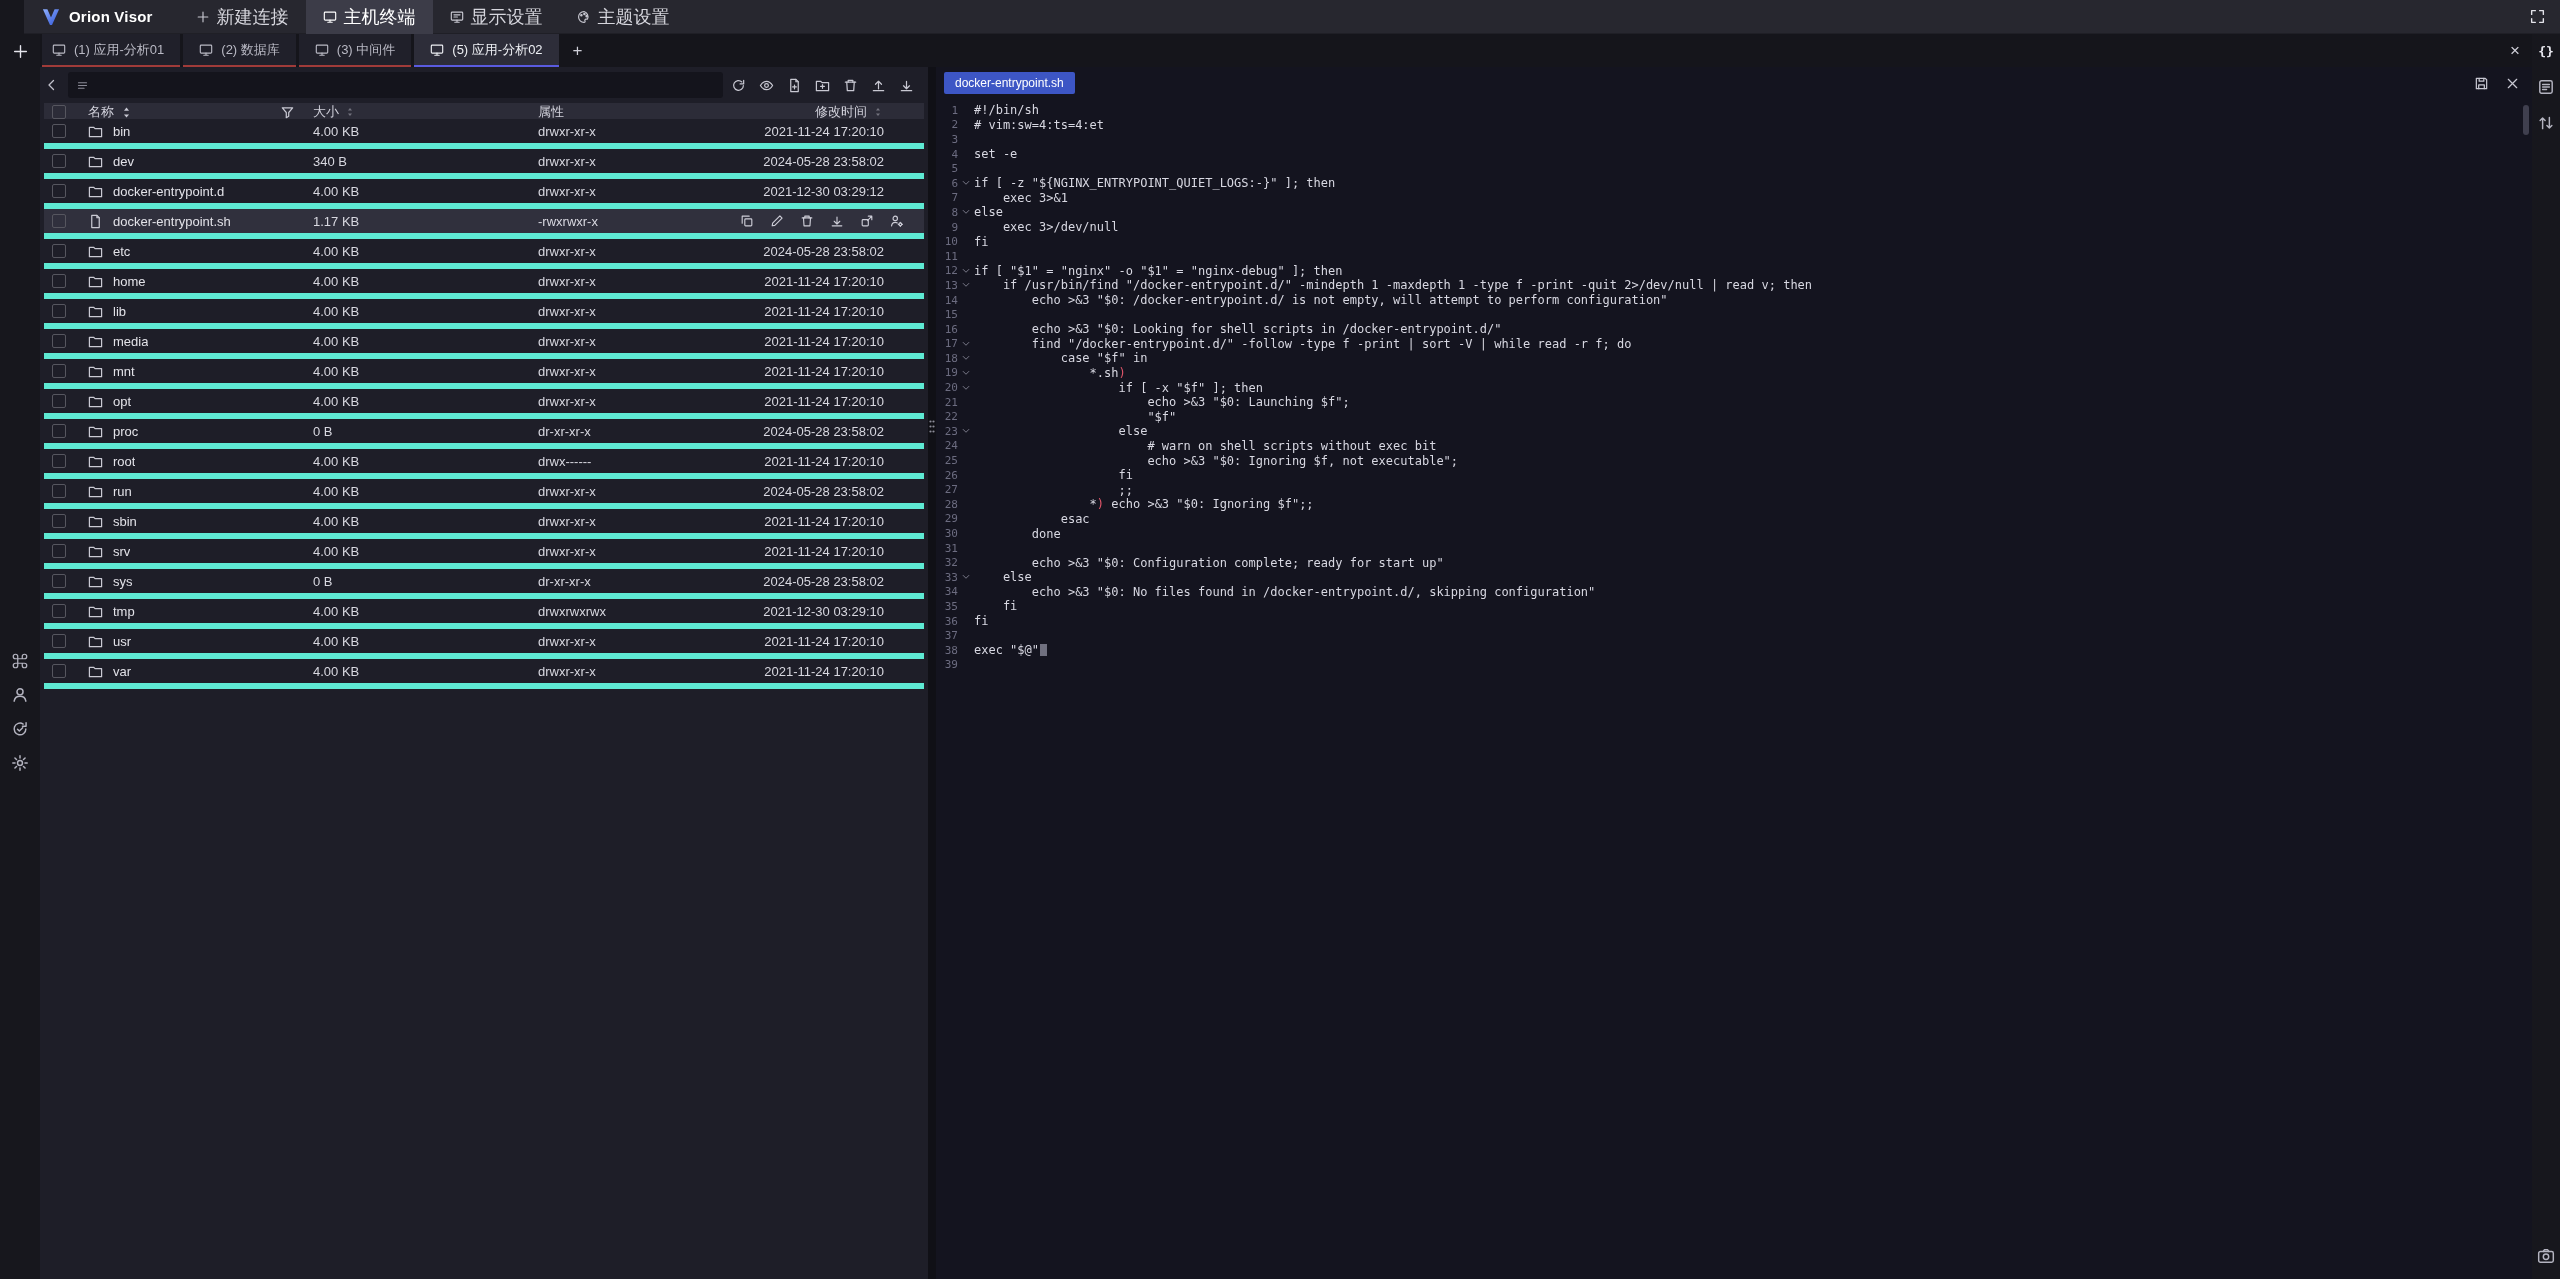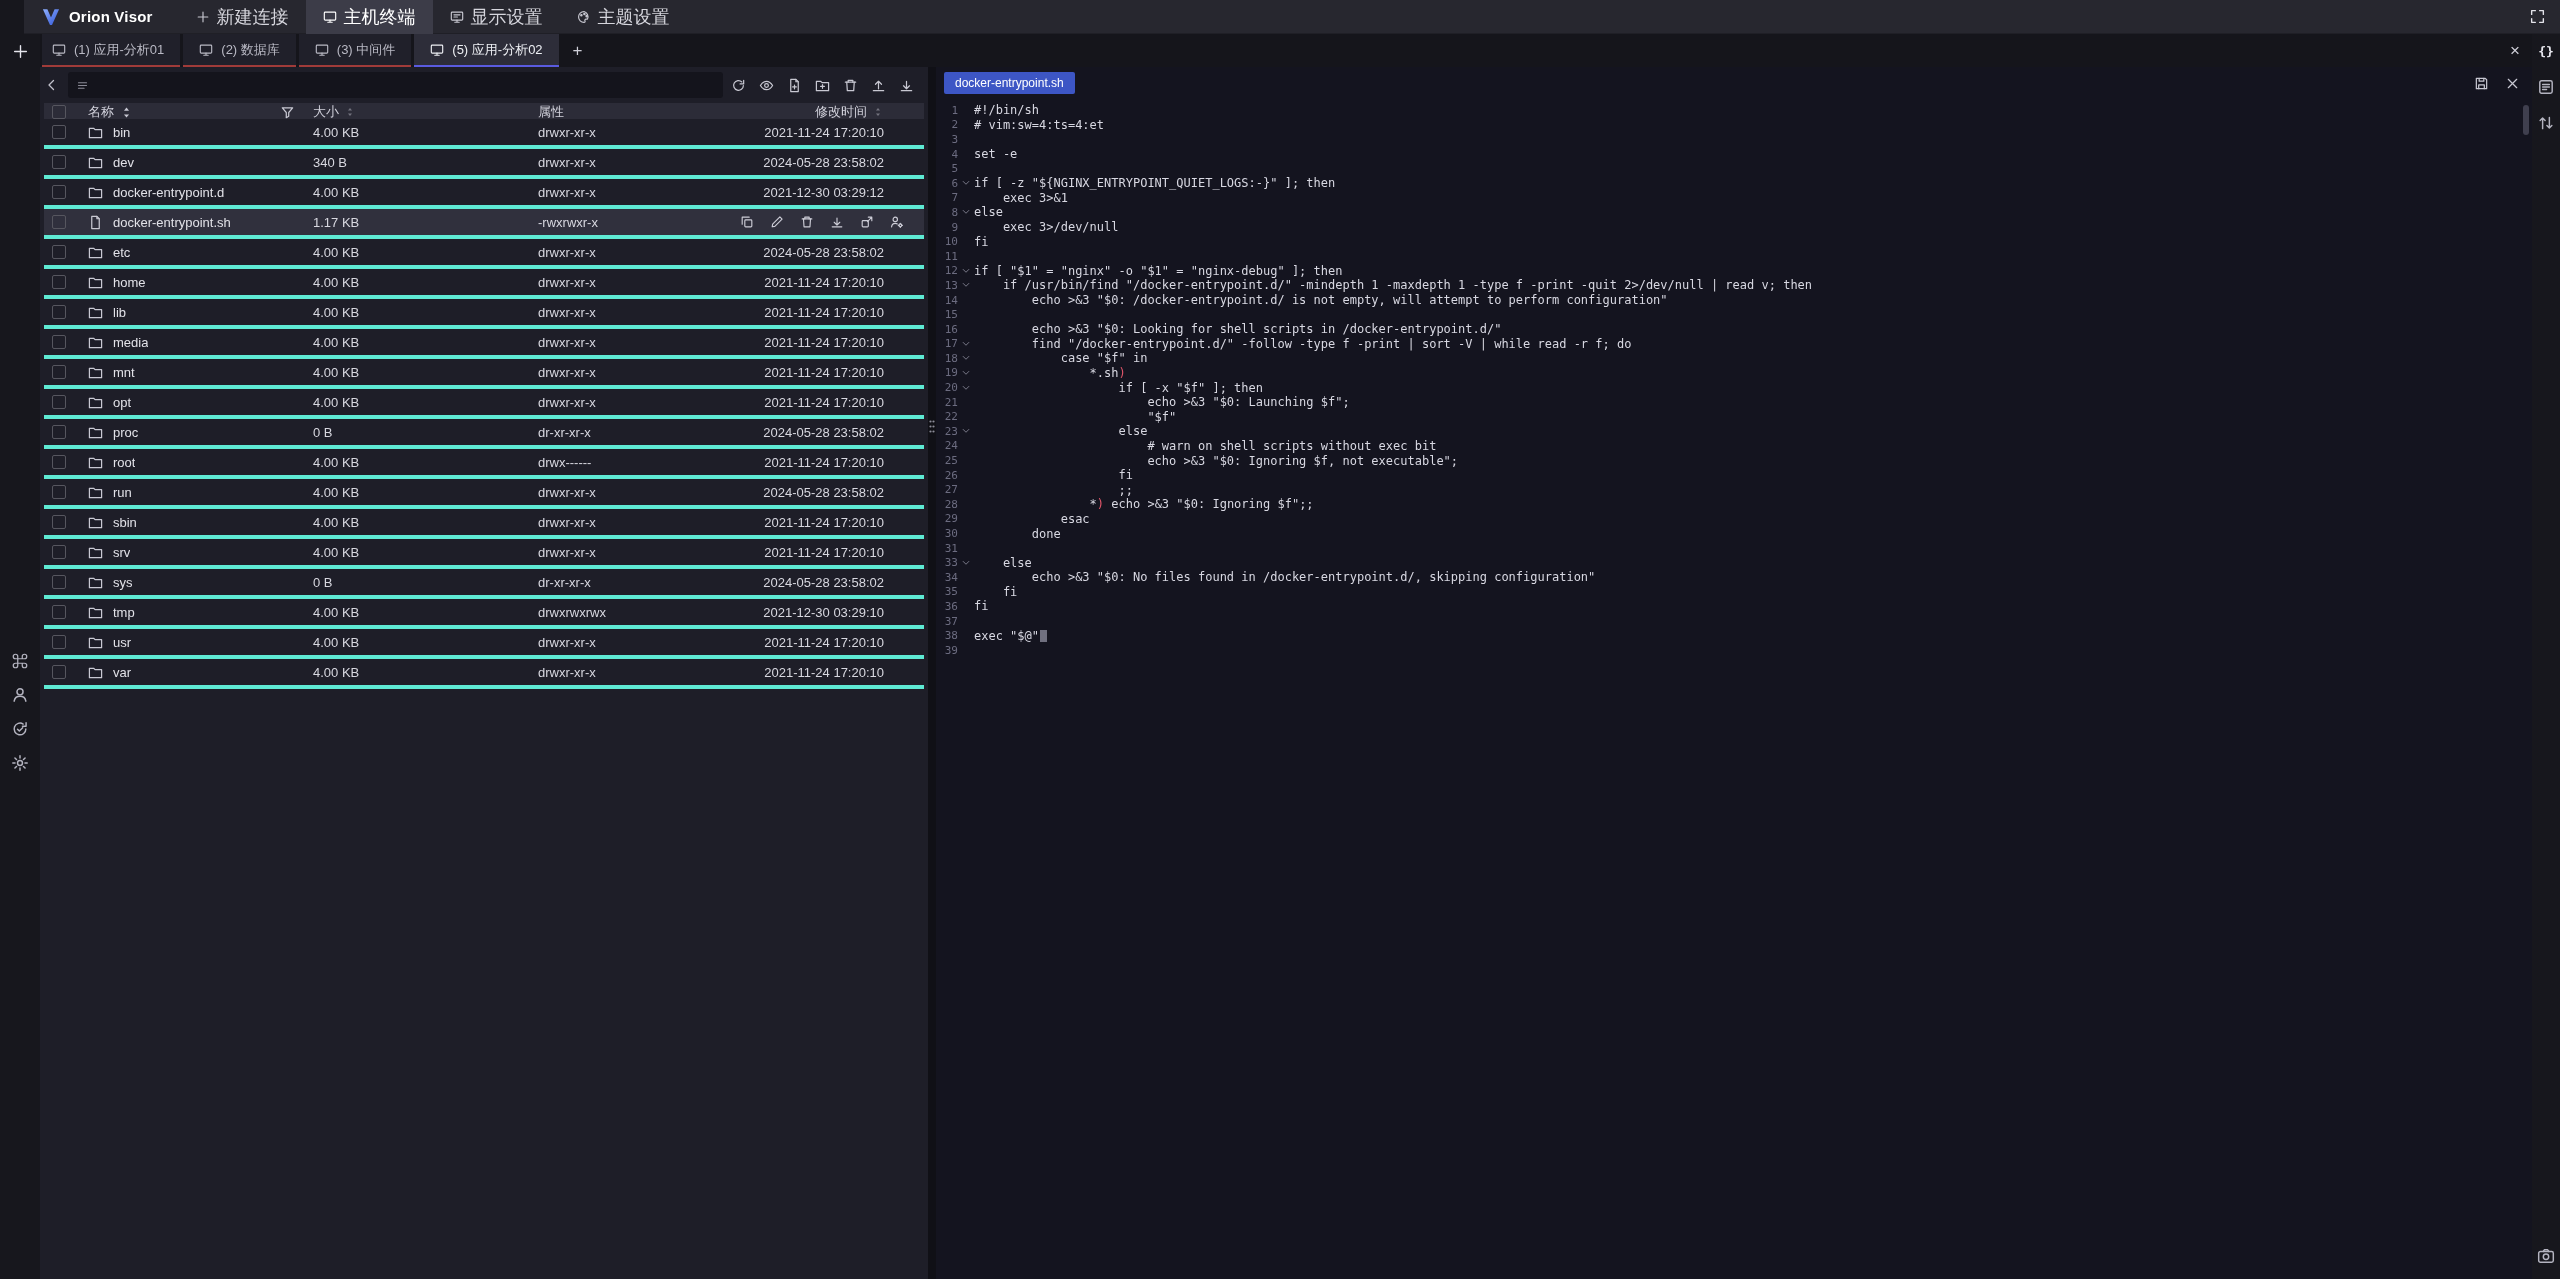--- a/index.html
+++ b/index.html
@@ -57,21 +57,21 @@
   .back-btn { width:16px; height:16px; color:#c2c2cc; cursor:pointer; }
   .path-box { width:680px; height:26px; background:#14141c; border-radius:3px; display:flex; align-items:center; padding:0 8px; gap:7px; }
   .path-box .icon { width:13px; height:13px; color:#8a8a96; }
   .path-input { flex:1; background:transparent; border:none; outline:none; color:#d0d0da; font-size:12px; font-family:inherit; }
   .tool-icons { margin-left:auto; display:flex; align-items:center; gap:13px; padding-right:6px; }
   .tool-icon { width:15px; height:15px; color:#c8c8d2; cursor:pointer; }
 
   .table { margin:0 4px; display:flex; flex-direction:column; }
   .thead, .trow { display:grid; grid-template-columns:44px 225px 225px 240px 1fr; align-items:center; }
   .thead { height:16px; background:#2c2c38; color:#d2d2dc; }
-  .trow { height:30px; border-bottom:4px solid #5eead4; }
+  .trow { height:30px; border-bottom:6px solid #5eead4; }
   .trow.selected { background:#30303d; }
   .cell { display:flex; align-items:center; min-width:0; }
   .c-check { padding-left:8px; }
   .checkbox { width:14px; height:14px; border:1px solid #56565f; border-radius:2px; background:transparent; cursor:pointer; flex:none; }
   .c-name { gap:10px; }
   .c-name .icon { width:15px; height:15px; color:#c9c9d3; }
   .thead .c-name { gap:5px; }
   .fname { color:#e2e2e8; white-space:nowrap; overflow:hidden; text-overflow:ellipsis; }
   .sort-ic { width:12px; height:12px; color:#74747f; cursor:pointer; }
   .filter-ic { margin-left:auto; margin-right:18px; width:13px; height:13px; color:#9d9da8; cursor:pointer; }
@@ -919,20 +919,25 @@
                 <span class="ln">30</span>
                 <span class="fold"></span>
                 <span class="code">        done</span>
               </div>
               <div class="cline">
                 <span class="ln">31</span>
                 <span class="fold"></span>
                 <span class="code"></span>
               </div>
               <div class="cline">
+                <span class="ln">32</span>
+                <span class="fold"></span>
+                <span class="code">        echo &gt;&amp;3 "$0: Configuration complete; ready for start up"</span>
+              </div>
+              <div class="cline">
                 <span class="ln">33</span>
                 <span class="fold">
                   <svg viewBox="0 0 16 16" fill="none" stroke="currentColor" stroke-width="1.3" stroke-linecap="round" stroke-linejoin="round">
                     <path d="M3.5 5.5 8 10l4.5-4.5"></path>
                   </svg>
                 </span>
                 <span class="code">    else</span>
               </div>
               <div class="cline">
                 <span class="ln">34</span>

